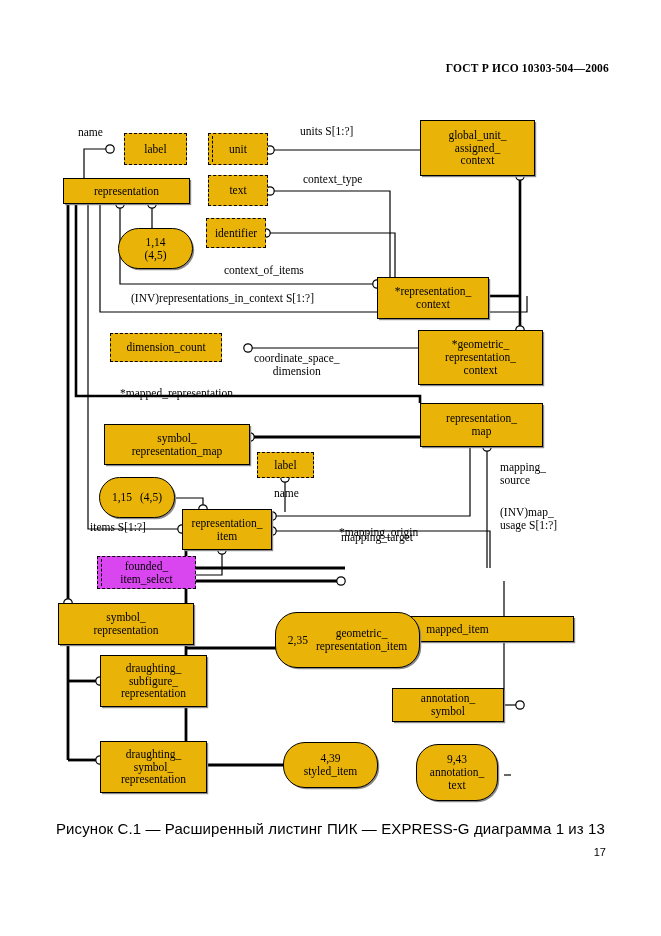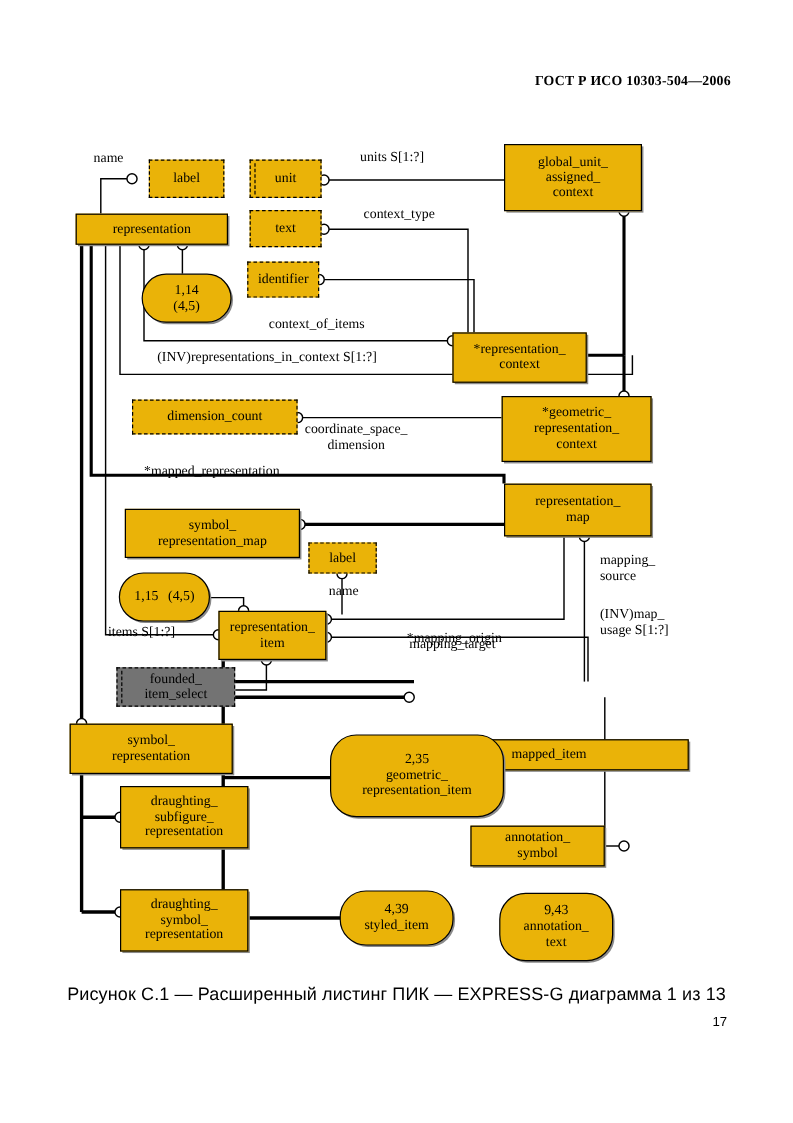--- a/index.html
+++ b/index.html
@@ -231,21 +231,21 @@
   <div class="node rounded" style="left:118px; top:228px; width:75px; height:41px; flex-direction:column;">
     <span class="txt">1,14</span>
     <span class="txt">(4,5)</span>
   </div>
 
   <div class="node entity" style="left:377px; top:277px; width:112px; height:42px; white-space:pre-line;">
     <span class="txt">*representation_
 context</span>
   </div>
 
-  <div class="node defined" style="left:110px; top:333px; width:138px; height:29px;">
+  <div class="node defined" style="left:110px; top:333px; width:112px; height:29px;">
     <span class="txt">dimension_count</span>
   </div>
 
   <div class="node entity" style="left:418px; top:330px; width:125px; height:55px; white-space:pre-line;">
     <span class="txt">*geometric_
 representation_
 context</span>
   </div>
 
   <div class="node entity" style="left:420px; top:403px; width:123px; height:44px; white-space:pre-line;">
@@ -265,35 +265,35 @@
   <div class="node rounded" style="left:99px; top:477px; width:76px; height:41px; flex-direction:row;">
     <span class="txt">1,15</span>
     <span class="txt">(4,5)</span>
   </div>
 
   <div class="node entity" style="left:182px; top:509px; width:90px; height:41px; white-space:pre-line;">
     <span class="txt">representation_
 item</span>
   </div>
 
-  <div class="node defined-double" style="left:97px; top:556px; width:99px; height:33px; white-space:pre-line; display:flex; align-items:center; justify-content:center; text-align:center; font-size:11.5px; line-height:1.12; background:#737373; z-index:3;">
+  <div class="node defined-double" style="left:97px; top:556px; width:99px; height:33px; white-space:pre-line; display:flex; align-items:center; justify-content:center; text-align:center; font-size:11.5px; line-height:1.12; background:#d946ef; z-index:3;">
     <span class="txt">founded_
 item_select</span>
   </div>
 
   <div class="node entity" style="left:341px; top:568px; width:233px; height:26px;margin-top:48px;">
     <span class="txt">mapped_item</span>
   </div>
 
   <div class="node entity" style="left:58px; top:603px; width:136px; height:42px; white-space:pre-line;">
     <span class="txt">symbol_
 representation</span>
   </div>
 
-  <div class="node rounded" style="left:275px; top:612px; width:145px; height:69px; flex-direction:column;">
+  <div class="node rounded" style="left:275px; top:612px; width:145px; height:56px; flex-direction:row;">
     <span class="txt">2,35</span>
     <span class="txt" style="white-space:pre-line;">geometric_
 representation_item</span>
   </div>
 
   <div class="node entity" style="left:100px; top:655px; width:107px; height:52px; white-space:pre-line;">
     <span class="txt">draughting_
 subfigure_
 representation</span>
   </div>
@@ -307,21 +307,21 @@
     <span class="txt">draughting_
 symbol_
 representation</span>
   </div>
 
   <div class="node rounded" style="left:283px; top:742px; width:95px; height:46px; flex-direction:column;">
     <span class="txt">4,39</span>
     <span class="txt">styled_item</span>
   </div>
 
-  <div class="node rounded" style="left:416px; top:744px; width:95px; height:57px; flex-direction:column;">
+  <div class="node rounded" style="left:416px; top:744px; width:82px; height:57px; flex-direction:column;">
     <span class="txt">9,43</span>
     <span class="txt" style="white-space:pre-line;">annotation_
 text</span>
   </div>
 
   <div class="rel" style="left:78px; top:126px;">name</div>
 
   <div class="rel" style="left:300px; top:125px;">units S[1:?]</div>
 
   <div class="rel" style="left:303px; top:173px;">context_type</div>

